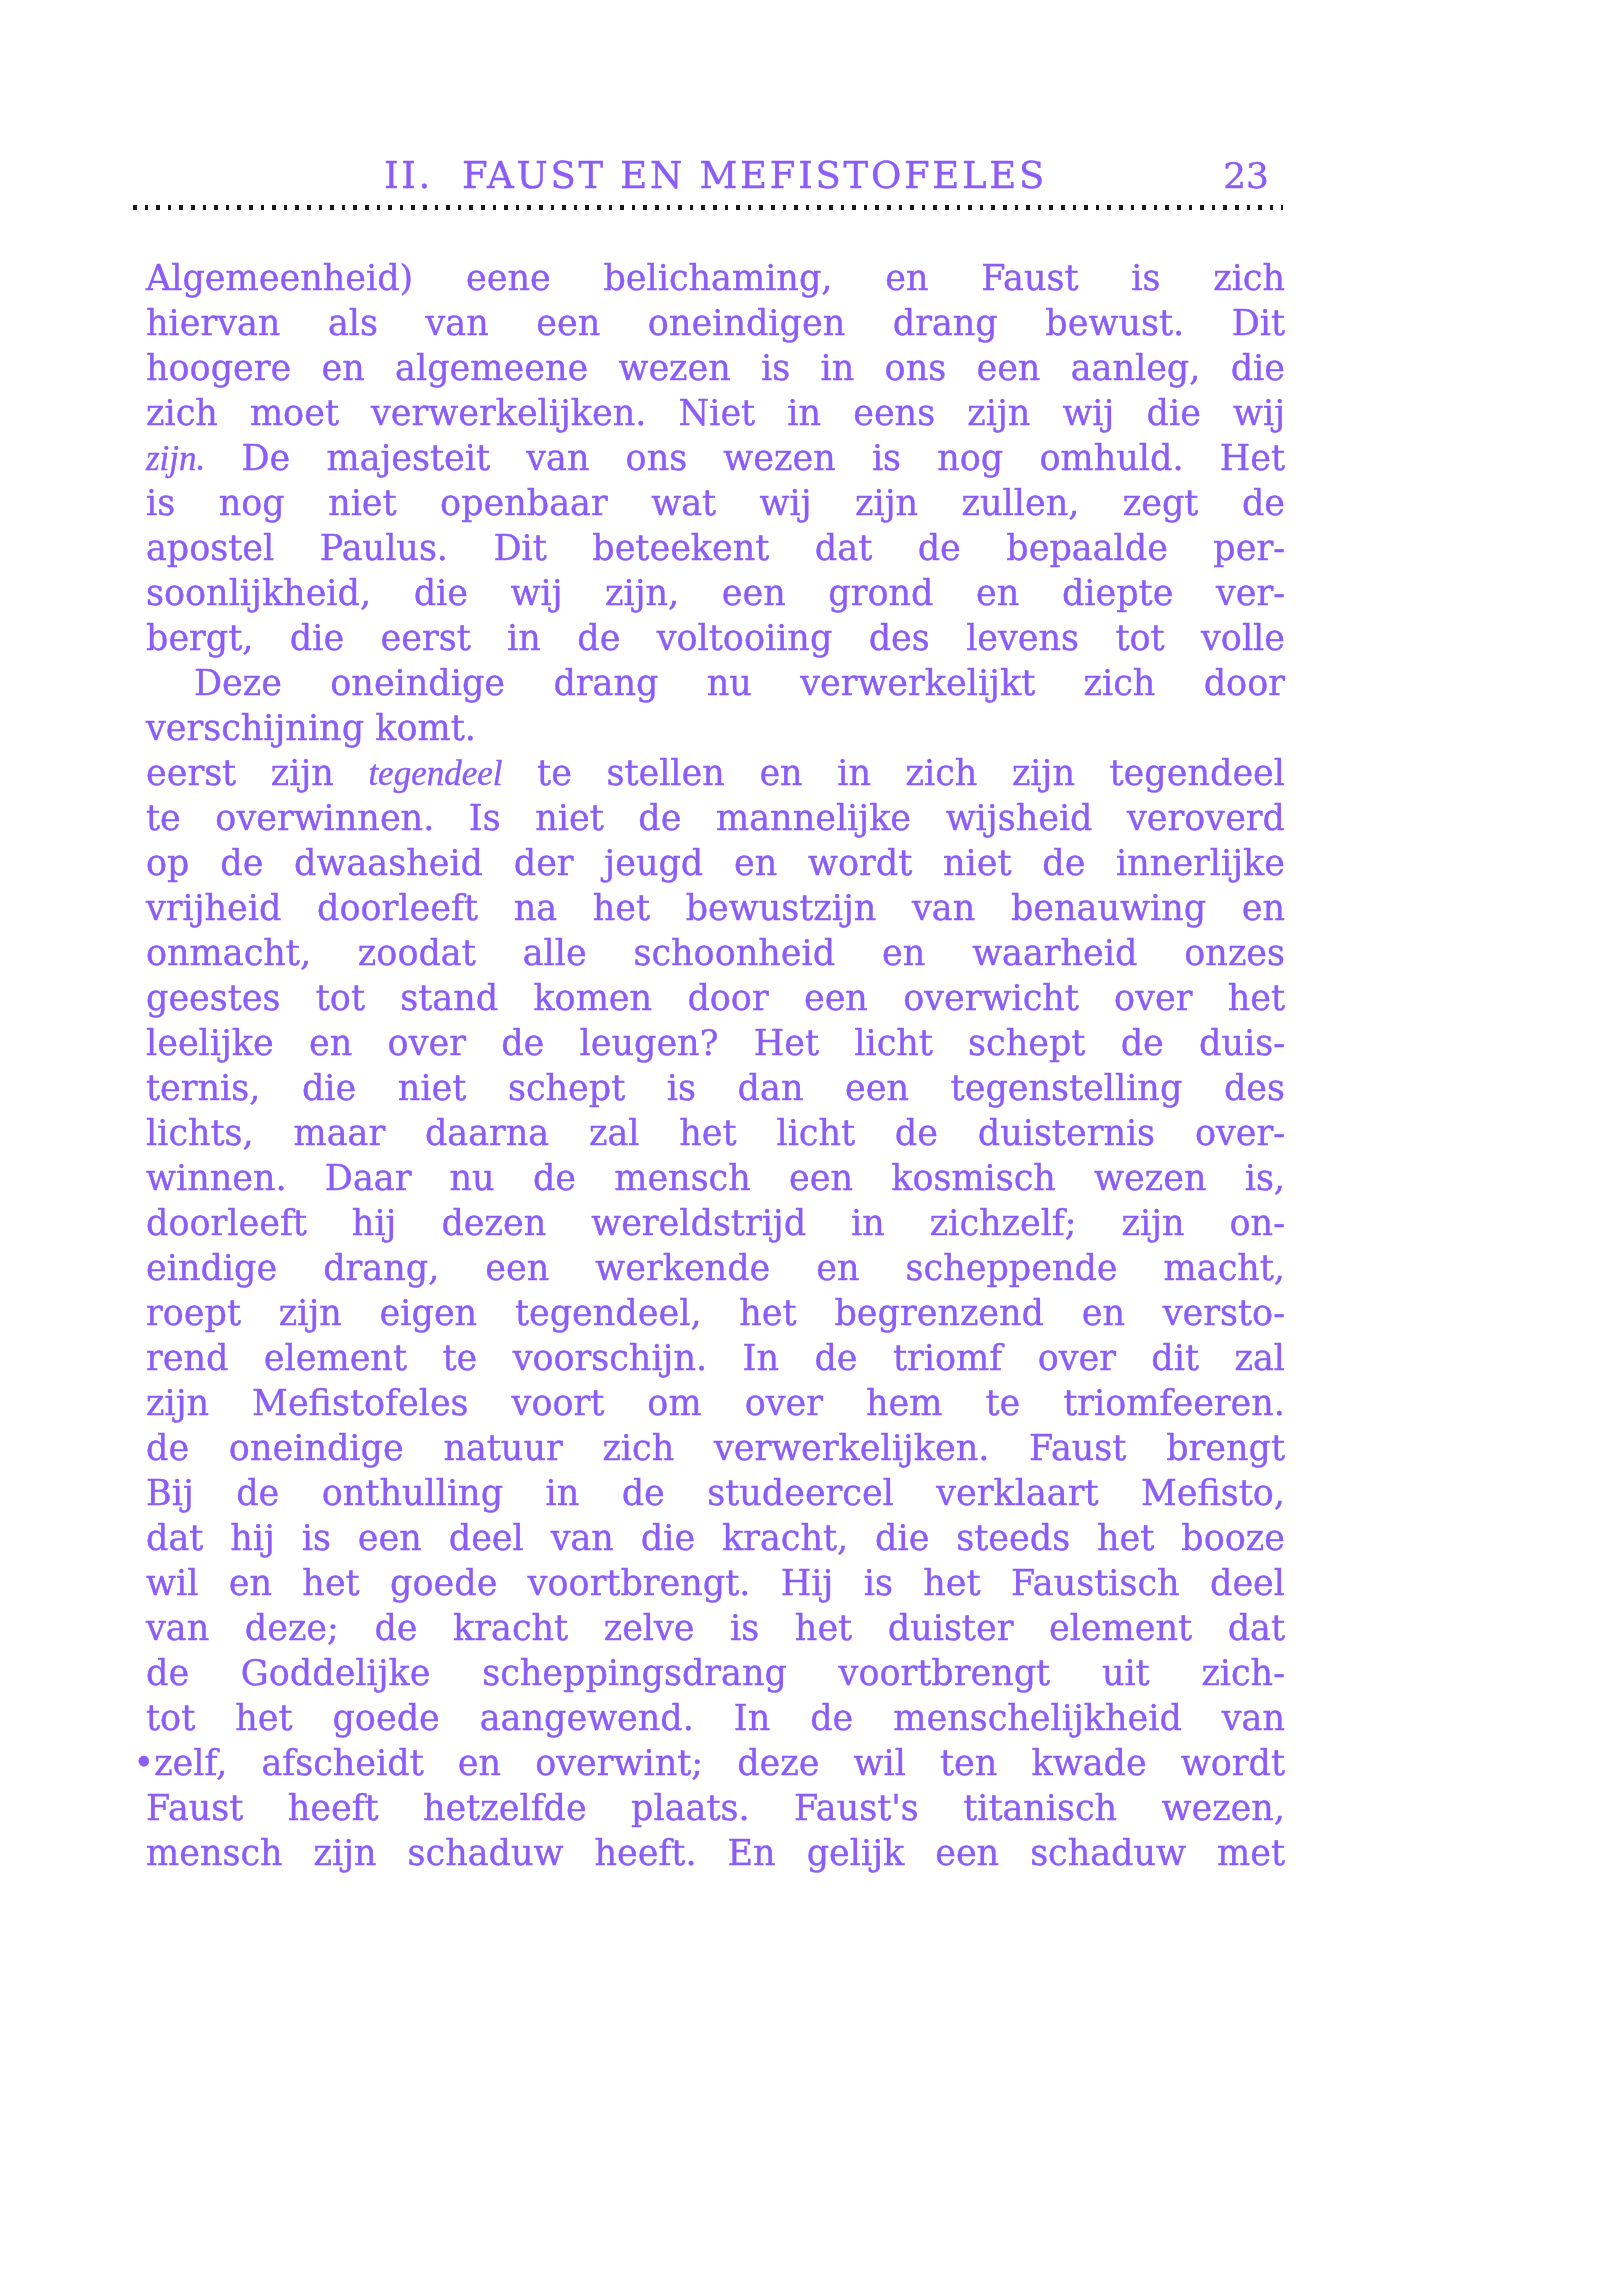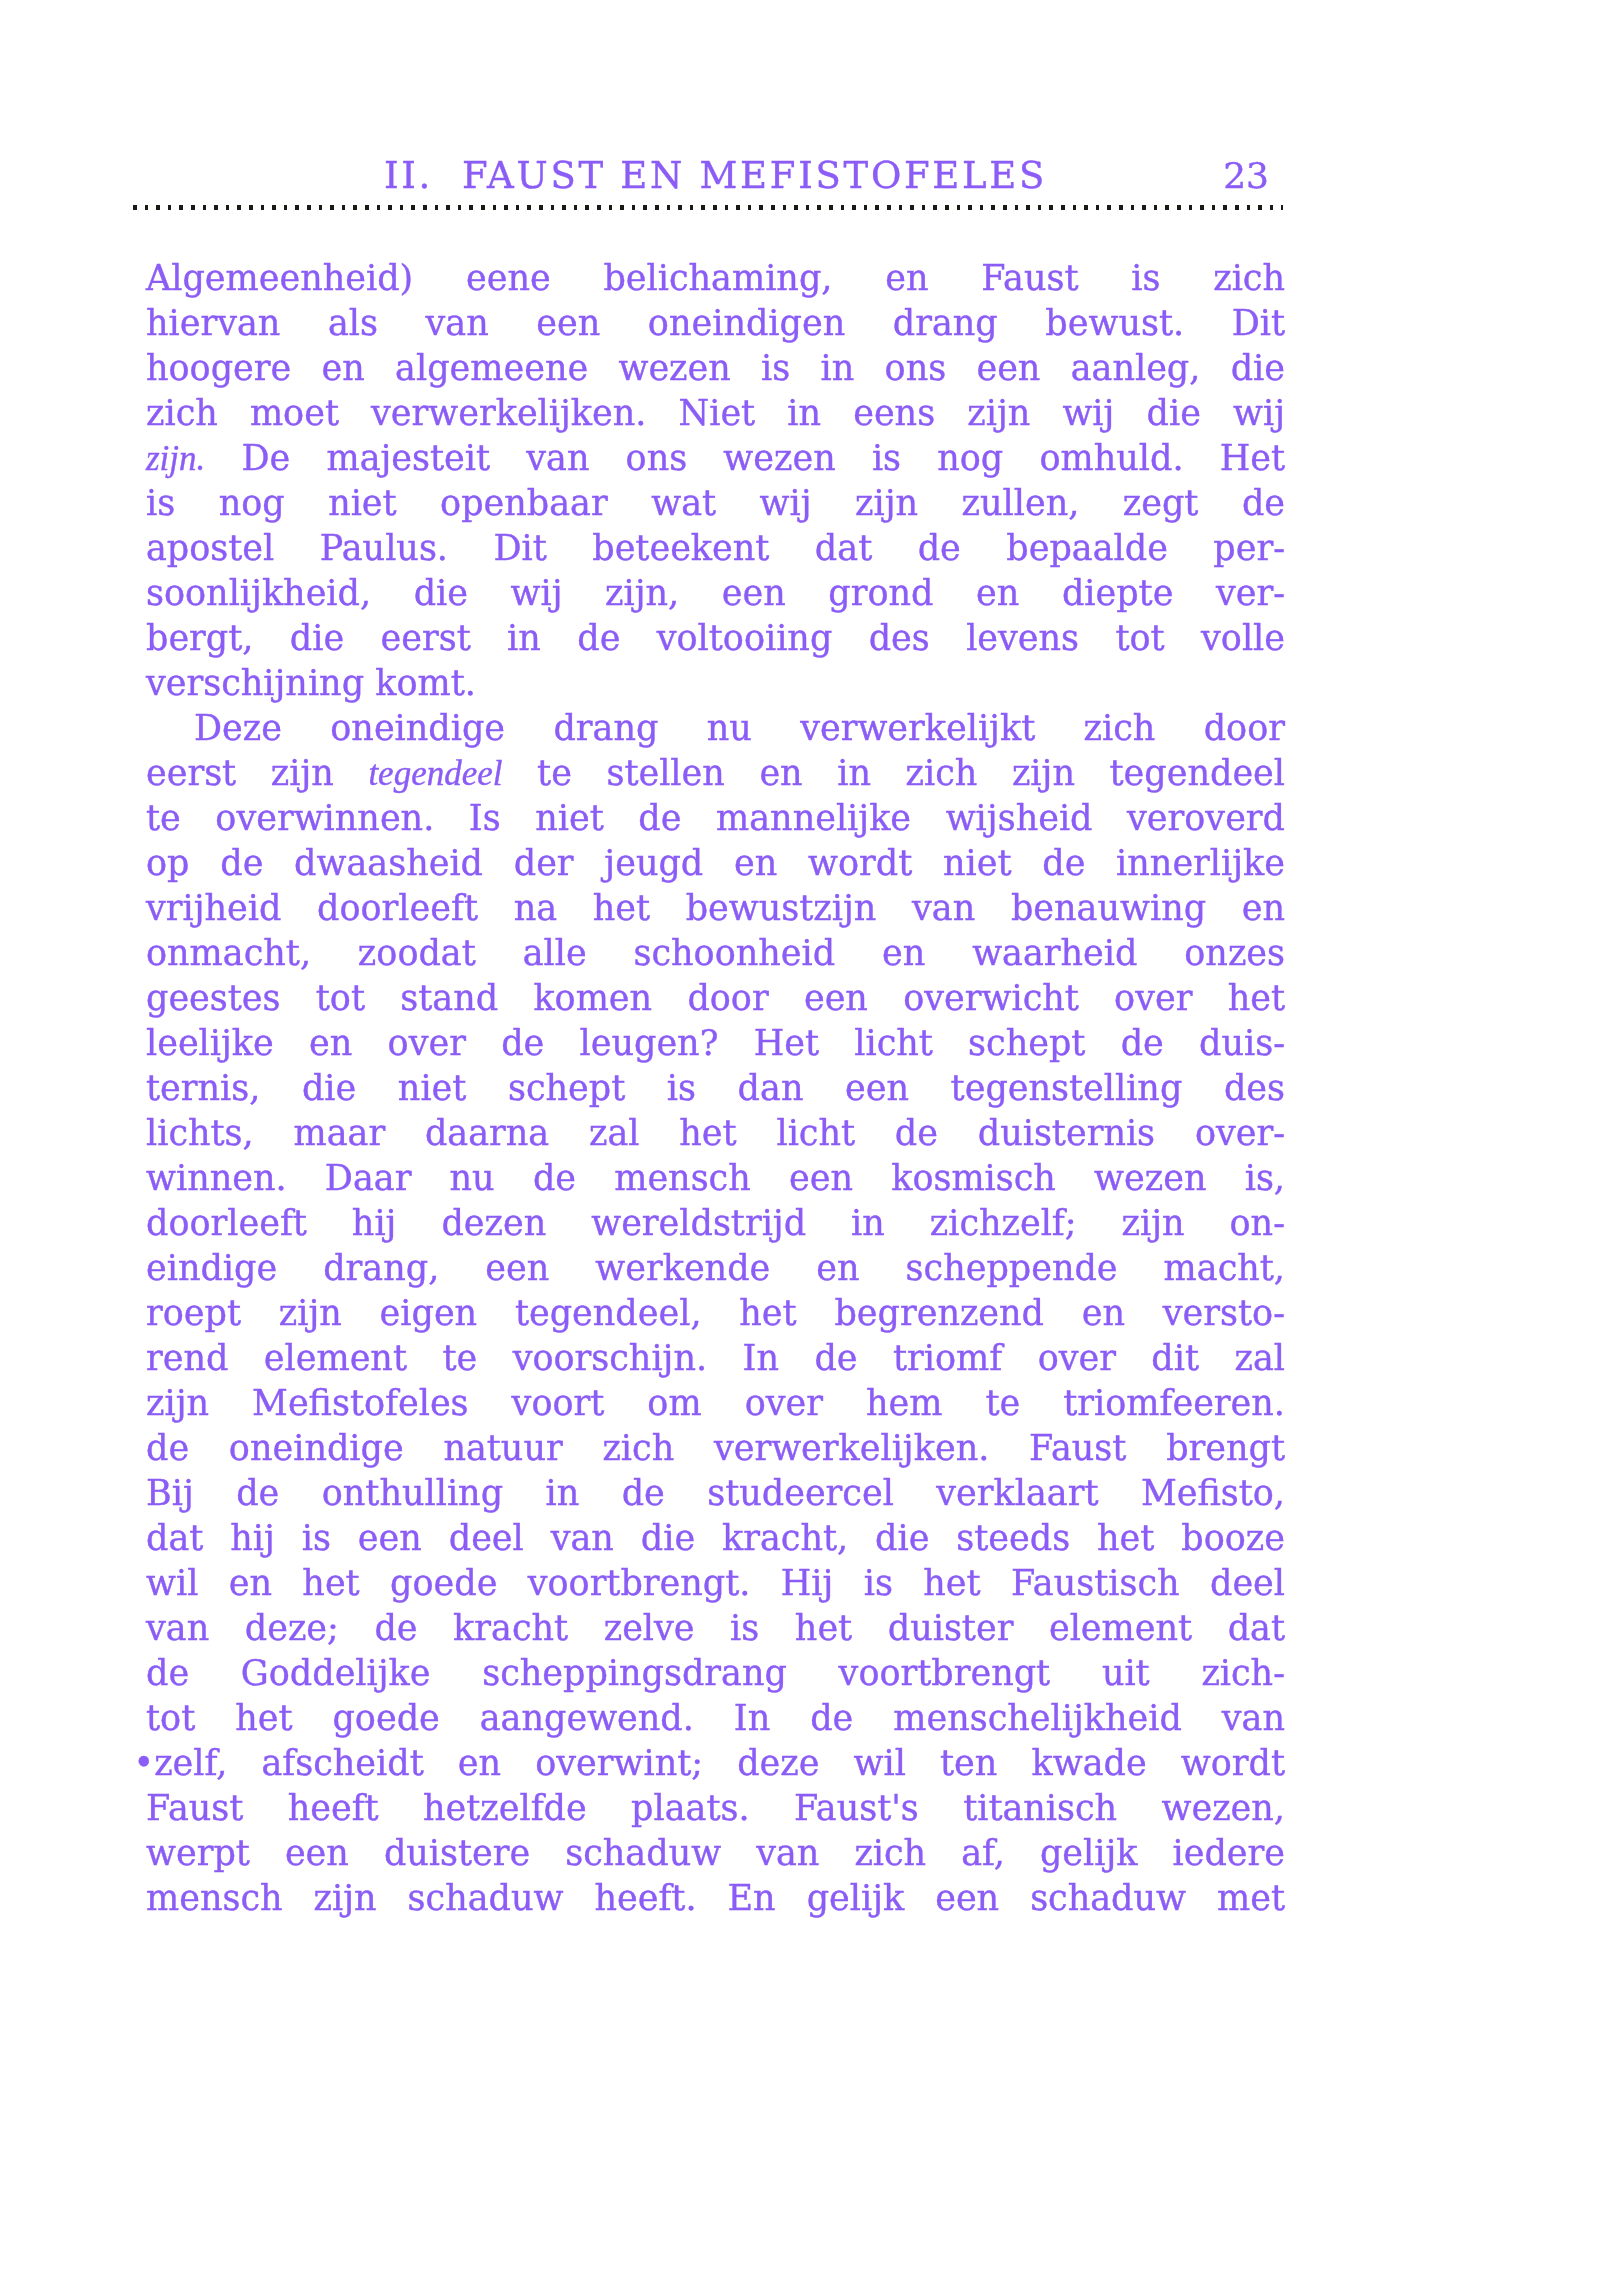--- a/index.html
+++ b/index.html
@@ -89,22 +89,22 @@
   <div class="body-text" id="body-text">
       <div class="line"><span>Algemeenheid) eene belichaming, en Faust is zich</span></div>
       <div class="line"><span>hiervan als van een oneindigen drang bewust. Dit</span></div>
       <div class="line"><span>hoogere en algemeene wezen is in ons een aanleg, die</span></div>
       <div class="line"><span>zich moet verwerkelijken. Niet in eens zijn wij die wij</span></div>
       <div class="line"><em>zijn.</em><span> De majesteit van ons wezen is nog omhuld. Het</span></div>
       <div class="line"><span>is nog niet openbaar wat wij zijn zullen, zegt de</span></div>
       <div class="line"><span>apostel Paulus. Dit beteekent dat de bepaalde per-</span></div>
       <div class="line"><span>soonlijkheid, die wij zijn, een grond en diepte ver-</span></div>
       <div class="line"><span>bergt, die eerst in de voltooiing des levens tot volle</span></div>
+      <div class="line indent"><span>Deze oneindige drang nu verwerkelijkt zich door</span></div>
       <div class="line short"><span>verschijning komt.</span></div>
-      <div class="line indent"><span>Deze oneindige drang nu verwerkelijkt zich door</span></div>
       <div class="line"><span>eerst zijn </span><em>tegendeel</em><span> te stellen en in zich zijn tegendeel</span></div>
       <div class="line"><span>te overwinnen. Is niet de mannelijke wijsheid veroverd</span></div>
       <div class="line"><span>op de dwaasheid der jeugd en wordt niet de innerlijke</span></div>
       <div class="line"><span>vrijheid doorleeft na het bewustzijn van benauwing en</span></div>
       <div class="line"><span>onmacht, zoodat alle schoonheid en waarheid onzes</span></div>
       <div class="line"><span>geestes tot stand komen door een overwicht over het</span></div>
       <div class="line"><span>leelijke en over de leugen? Het licht schept de duis-</span></div>
       <div class="line"><span>ternis, die niet schept is dan een tegenstelling des</span></div>
       <div class="line"><span>lichts, maar daarna zal het licht de duisternis over-</span></div>
       <div class="line"><span>winnen. Daar nu de mensch een kosmisch wezen is,</span></div>
@@ -115,17 +115,16 @@
       <div class="line"><span>zijn Mefistofeles voort om over hem te triomfeeren.</span></div>
       <div class="line"><span>de oneindige natuur zich verwerkelijken. Faust brengt</span></div>
       <div class="line"><span>Bij de onthulling in de studeercel verklaart Mefisto,</span></div>
       <div class="line"><span>dat hij is een deel van die kracht, die steeds het booze</span></div>
       <div class="line"><span>wil en het goede voortbrengt. Hij is het Faustisch deel</span></div>
       <div class="line"><span>van deze; de kracht zelve is het duister element dat</span></div>
       <div class="line"><span>de Goddelijke scheppingsdrang voortbrengt uit zich-</span></div>
       <div class="line"><span>tot het goede aangewend. In de menschelijkheid van</span></div>
       <div class="line hang"><span>•zelf, afscheidt en overwint; deze wil ten kwade wordt</span></div>
       <div class="line"><span>Faust heeft hetzelfde plaats. Faust's titanisch wezen,</span></div>
-      <div class="line"><span>werpt een duistere schaduw van zich af, gelijk iedere</span></div>
       <div class="line"><span>mensch zijn schaduw heeft. En gelijk een schaduw met</span></div>
     </div>
 </div>
 
 
 </body></html>

